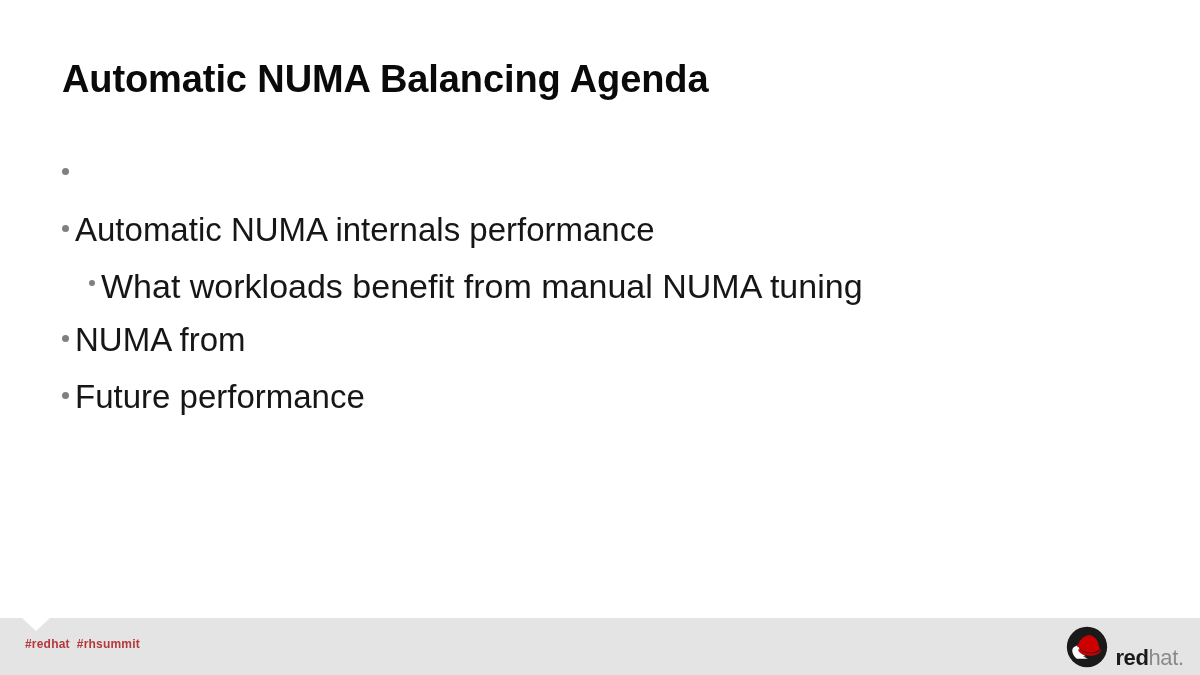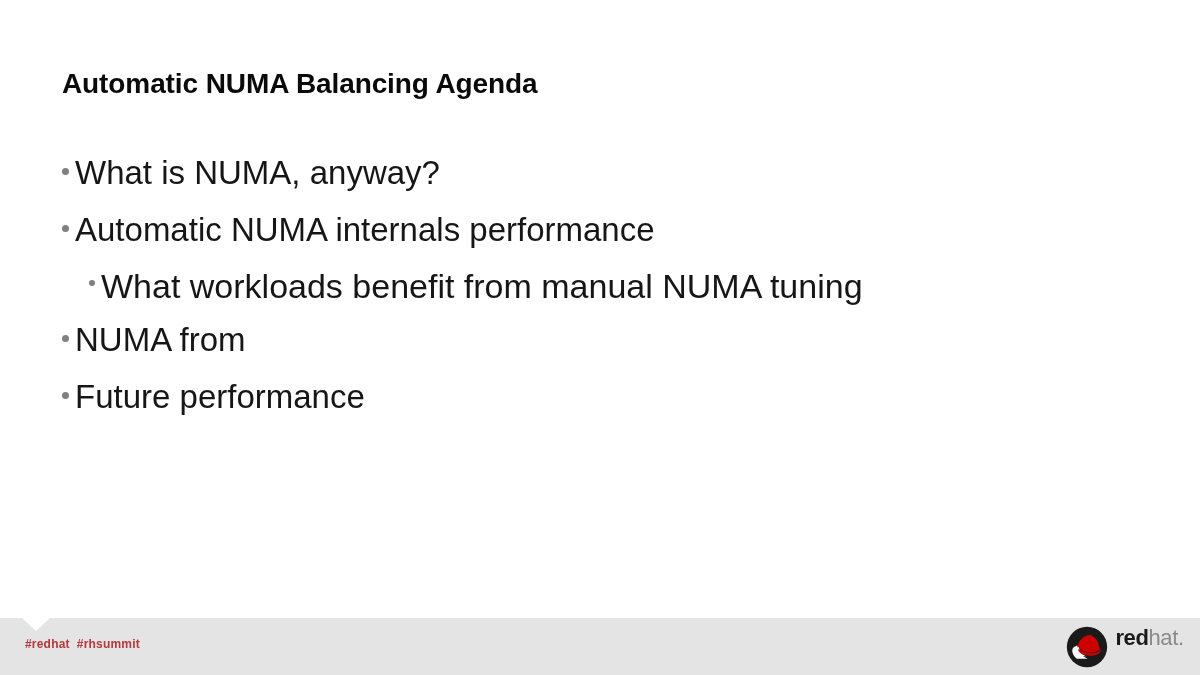--- a/index.html
+++ b/index.html
@@ -18,26 +18,25 @@
     height: 675px;
     background: #ffffff;
     overflow: hidden;
   }
 
   
   .slide-title {
     position: absolute;
     left: 62px;
     top: 58px;
-    font-size: 28px;
+    font-size: 38px;
     font-weight: bold;
     color: #0a0a0a;
     letter-spacing: -0.1px;
     white-space: nowrap;
-    margin-top: 10px;
   }
 
   
   .bullet-list {
     position: absolute;
     left: 62px;
     top: 152px;
     width: 1060px;
   }
 
@@ -123,21 +122,21 @@
     letter-spacing: 0.2px;
     white-space: pre;
   }
 
   
   .rh-logo {
     position: absolute;
     right: 16px;
     top: 8px;
     display: flex;
-    align-items: flex-start;
+    align-items: flex-end;
     height: 42px;
   }
 
   .rh-mark {
     width: 42px;
     height: 42px;
     flex: 0 0 auto;
   }
 
   .rh-wordmark {
@@ -170,21 +169,20 @@
 <body>
 
 <div class="slide">
 
   <div class="slide-title">Automatic NUMA Balancing Agenda</div>
 
   <div class="bullet-list">
 
     <div class="bullet-item level-1">
       <span class="bullet-dot"></span>
-      <span class="bullet-text">What is NUMA, anyway?</span>
     </div>
 
 
     <div class="bullet-item level-1">
       <span class="bullet-dot"></span>
       <span class="bullet-text">Automatic NUMA internals performance</span>
     </div>
 
     <div class="bullet-item level-2">
       <span class="bullet-dot"></span>

